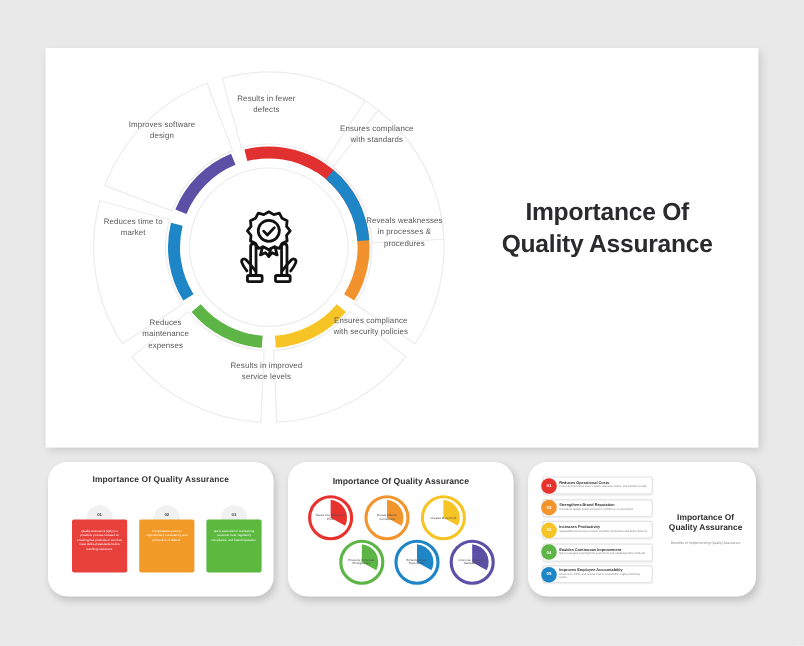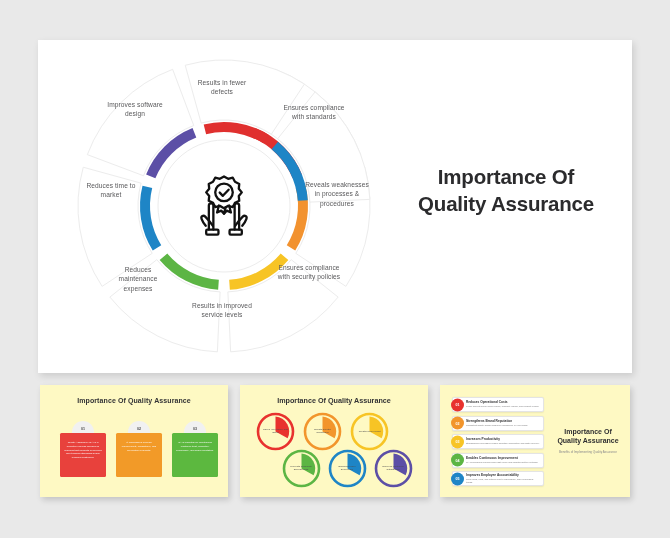--- a/index.html
+++ b/index.html
@@ -53,23 +53,24 @@
     color: #2b2b2d;
     font-size: 20.5px;
     font-weight: bold;
     line-height: 1.33;
     letter-spacing: -0.2px;
   }
 
   
   .thumb {
     position: absolute;
-    background: #fef9c3;
+    background: #ffffff;
     box-shadow: 2px 3px 6px rgba(0,0,0,0.16);
     overflow: hidden;
+    border-radius: 16px;
   }
   .thumb-inner { position: absolute; inset: 0; }
   .thumb-title {
     position: absolute;
     left: 0; right: 0;
     text-align: center;
     color: #333335;
     font-weight: bold;
   }
 

